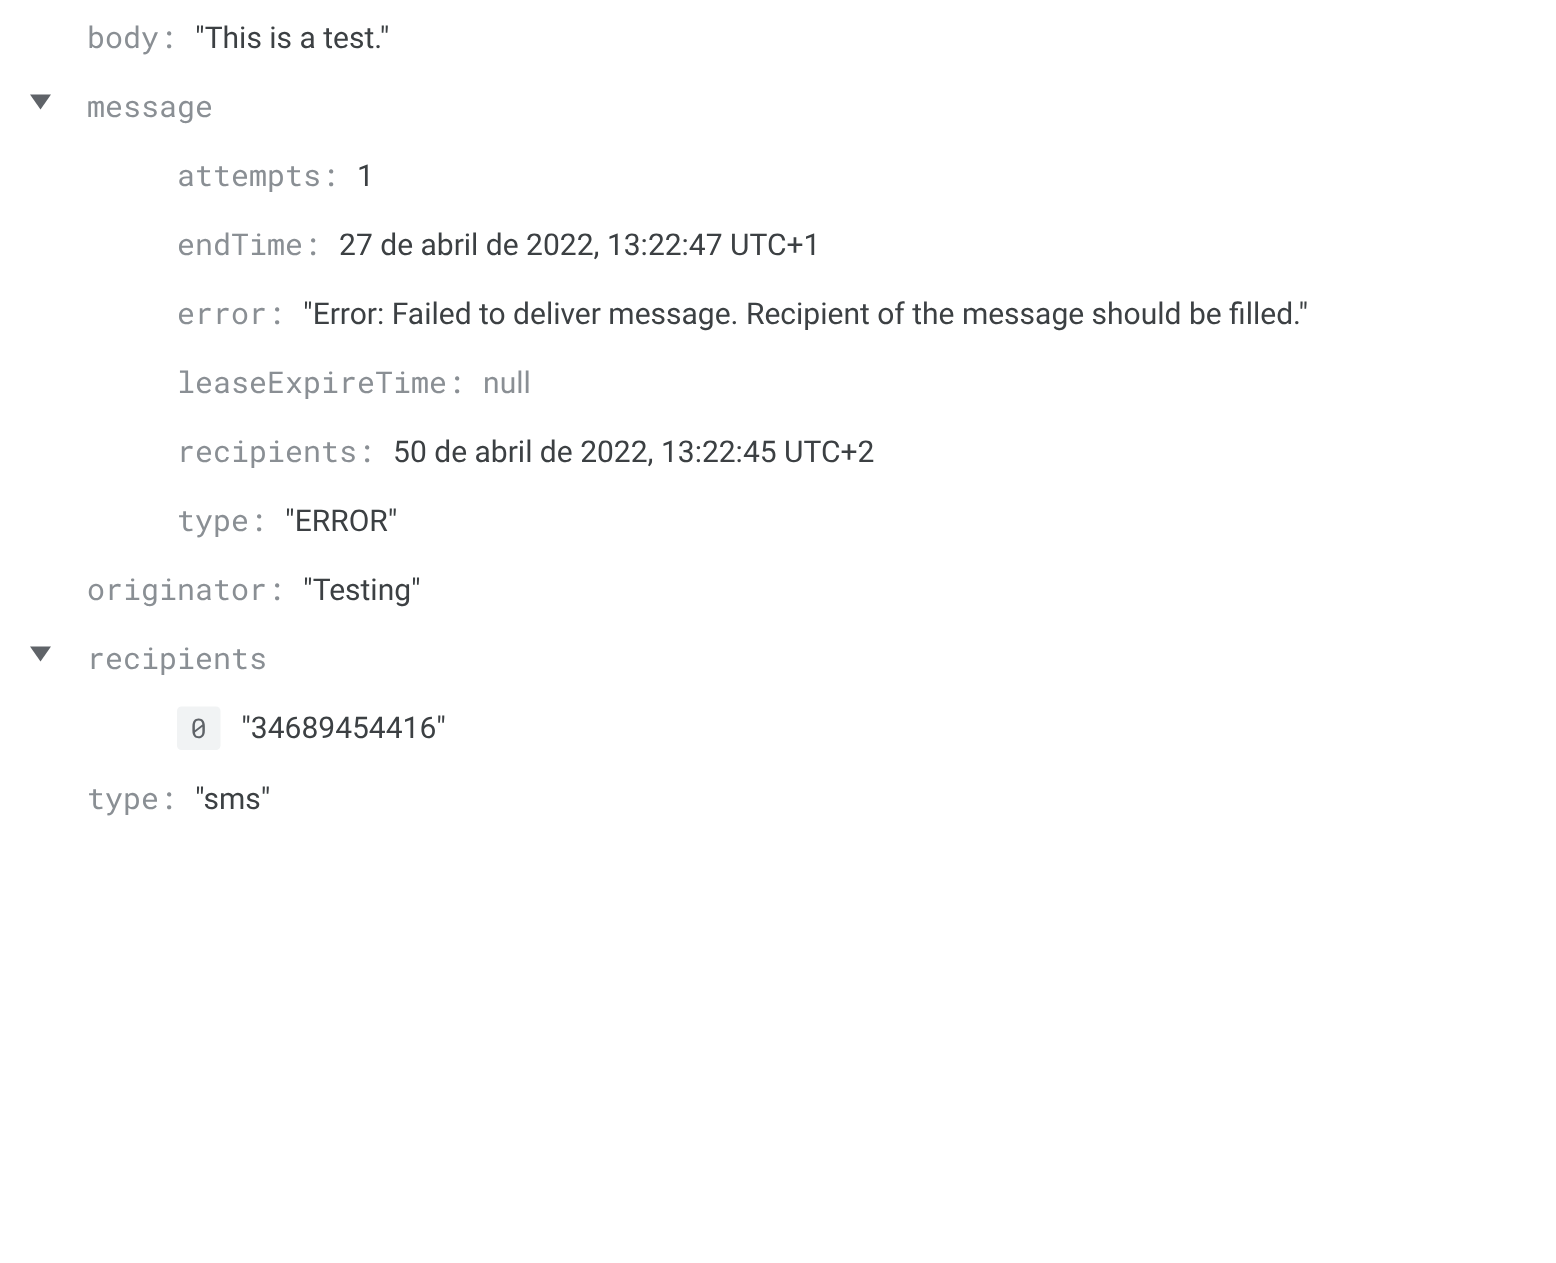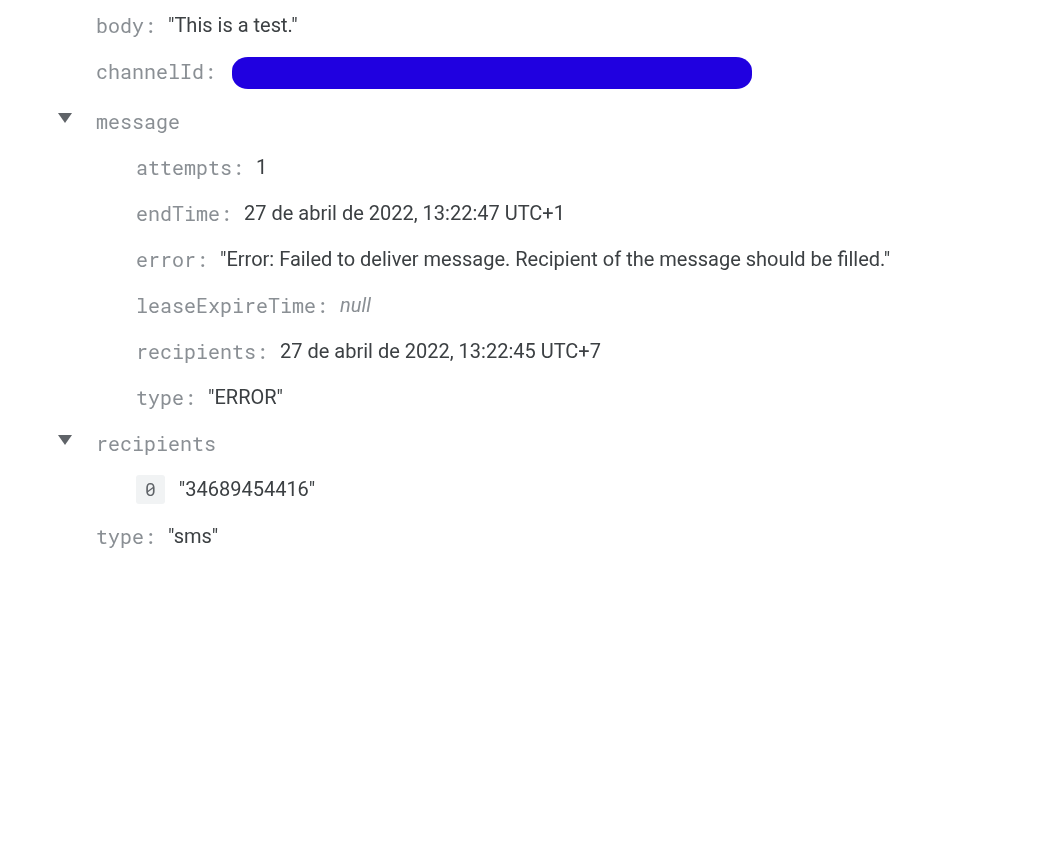--- a/index.html
+++ b/index.html
@@ -9,21 +9,20 @@
       margin: 0;
       padding: 0;
       font-family: -apple-system, BlinkMacSystemFont, "Segoe UI", Roboto, "Helvetica Neue", Arial, sans-serif;
       font-size: 20px;
       background: #fff;
       width: 1037px;
       color: #202124;
     }
     .container {
       padding-top: 2px;
-      margin-left: 38px;
     }
     .row {
       display: flex;
       align-items: flex-start;
       padding: 9px 0;
       line-height: 1.4;
     }
     .expand-col {
       width: 58px;
       flex-shrink: 0;
@@ -51,24 +50,23 @@
       color: #8a8f94;
     }
     .value {
       margin-left: 12px;
       color: #3c4043;
       word-break: break-word;
       max-width: 820px;
     }
     .null-val {
       color: #8a8f94;
-      font-style: italic;
     }
     .nested {
-      padding-left: 40px;
+      padding-left: 60px;
     }
     .redacted {
       width: 520px;
       height: 32px;
       border-radius: 16px / 14px;
       background: #2000e0;
       margin-left: 4px;
     }
     .index-badge {
       font-family: "Roboto Mono", "SFMono-Regular", Consolas, monospace;
@@ -89,27 +87,20 @@
 <body>
 
 <div class="container">
 
   <div class="row">
     <div class="expand-col"></div>
     <span class="key"><span>body</span><span class="colon">:</span></span>
     <span class="value">"This is a test."</span>
   </div>
 
-  <div class="row">
-    <div class="expand-col"></div>
-    <span class="key"><span>channelId</span><span class="colon">:</span></span>
-    <span class="value">
-      <div class="redacted"></div>
-    </span>
-  </div>
 
   <div class="row">
     <div class="expand-col">
       <div class="triangle"></div>
     </div>
     <span class="key">message</span>
   </div>
 
   <div class="nested">
 
@@ -133,31 +124,36 @@
 
     <div class="row">
       <div class="expand-col"></div>
       <span class="key"><span>leaseExpireTime</span><span class="colon">:</span></span>
       <span class="value null-val">null</span>
     </div>
 
     <div class="row">
       <div class="expand-col"></div>
       <span class="key"><span>recipients</span><span class="colon">:</span></span>
-      <span class="value">27 de abril de 2022, 13:22:45 UTC+7</span>
+      <span class="value">50 de abril de 2022, 13:22:45 UTC+2</span>
     </div>
 
     <div class="row">
       <div class="expand-col"></div>
       <span class="key"><span>type</span><span class="colon">:</span></span>
       <span class="value">"ERROR"</span>
     </div>
 
   </div>
 
+  <div class="row">
+    <div class="expand-col"></div>
+    <span class="key"><span>originator</span><span class="colon">:</span></span>
+    <span class="value">"Testing"</span>
+  </div>
 
   <div class="row">
     <div class="expand-col">
       <div class="triangle"></div>
     </div>
     <span class="key">recipients</span>
   </div>
 
   <div class="nested">
     <div class="row">

